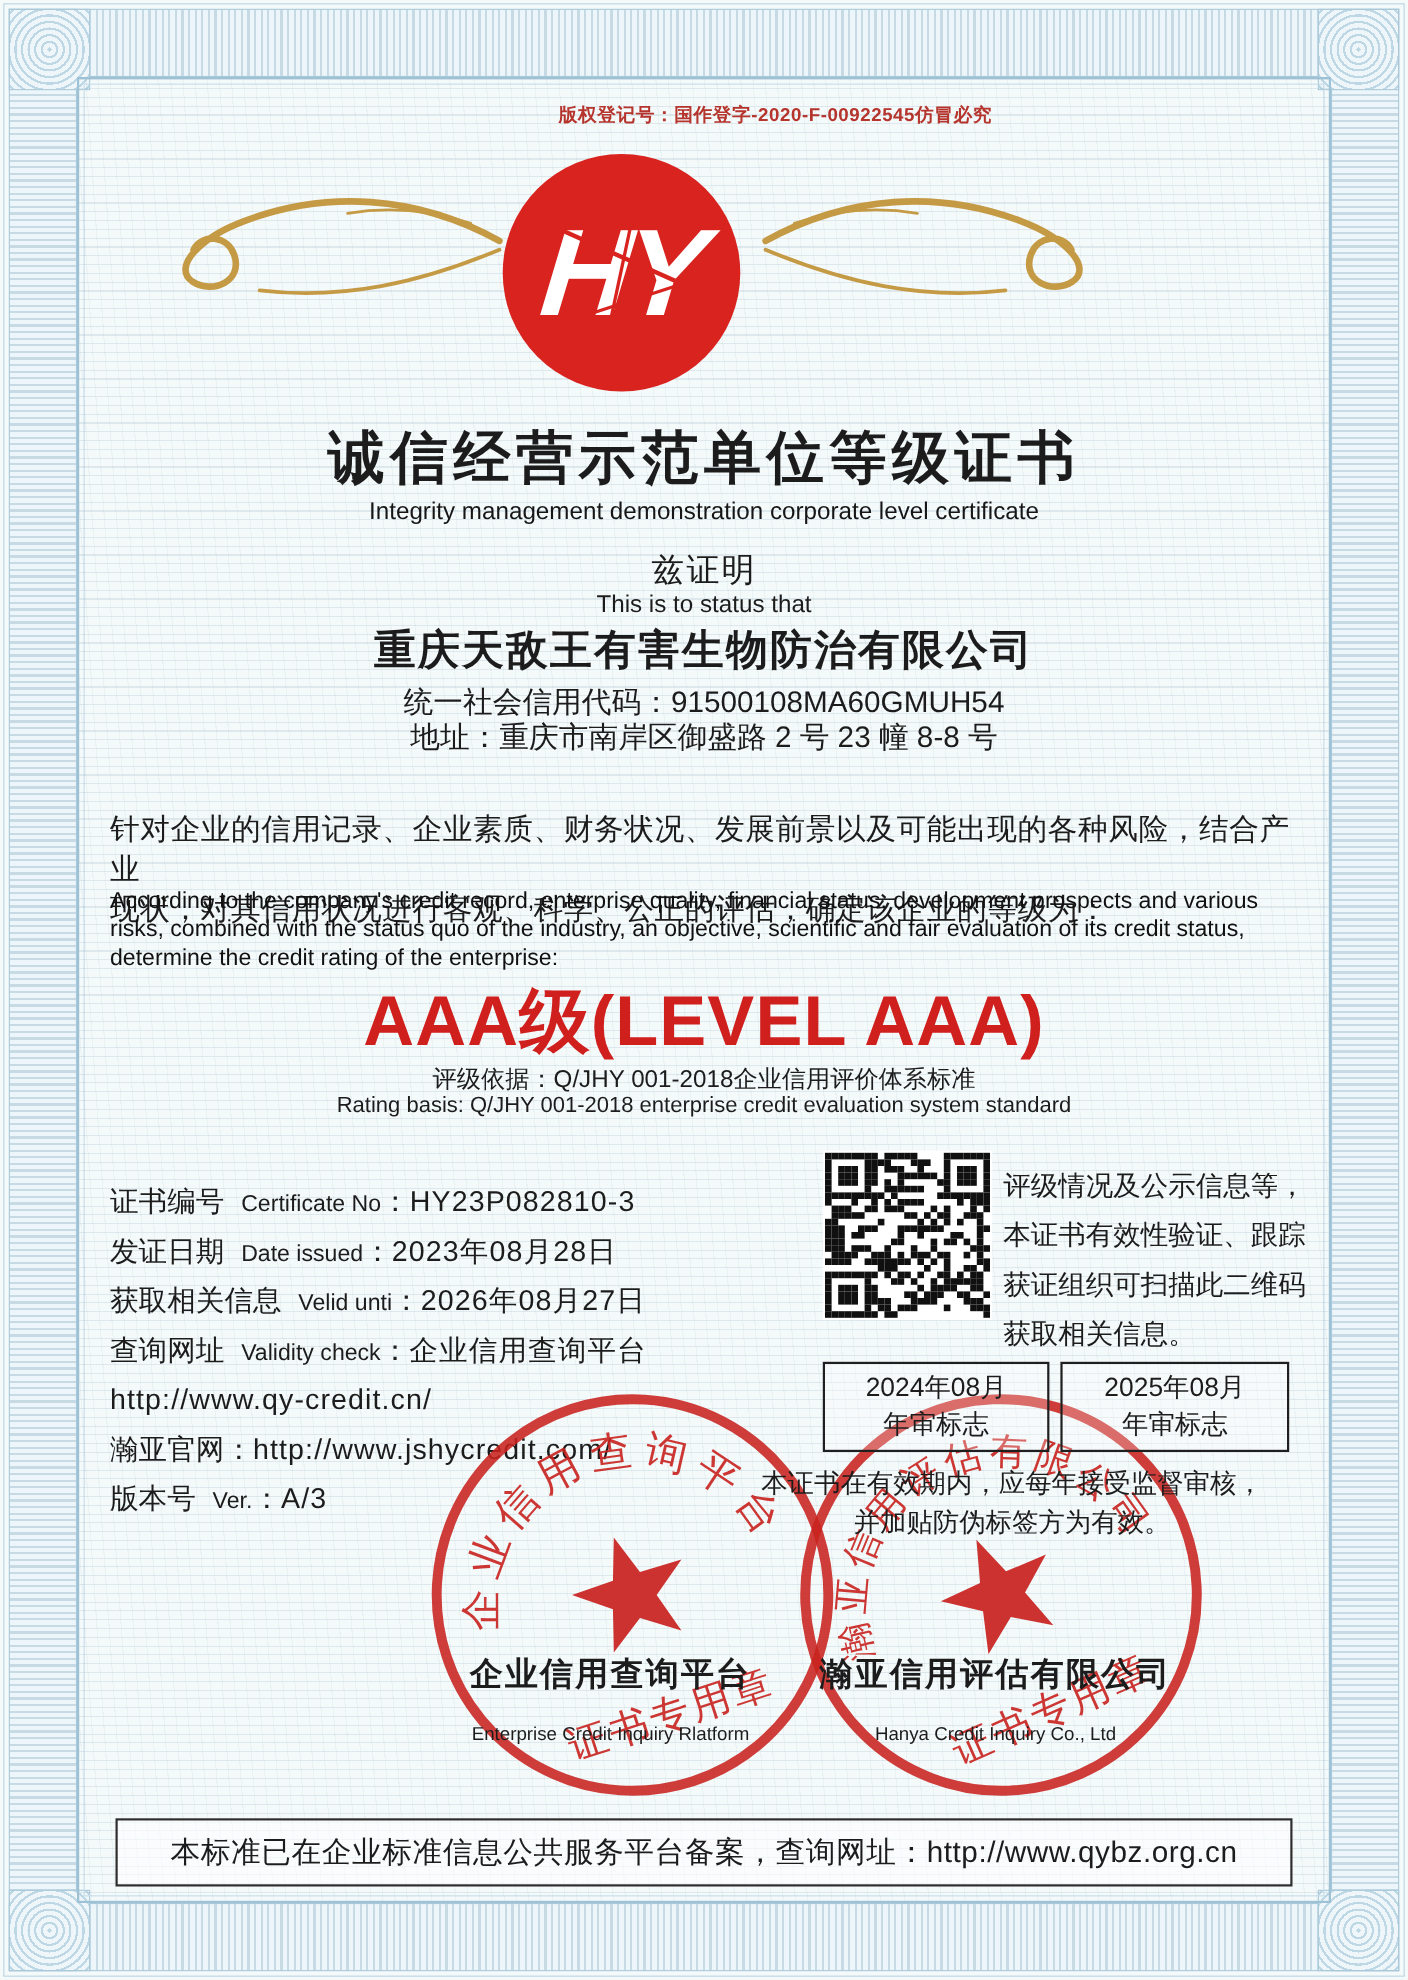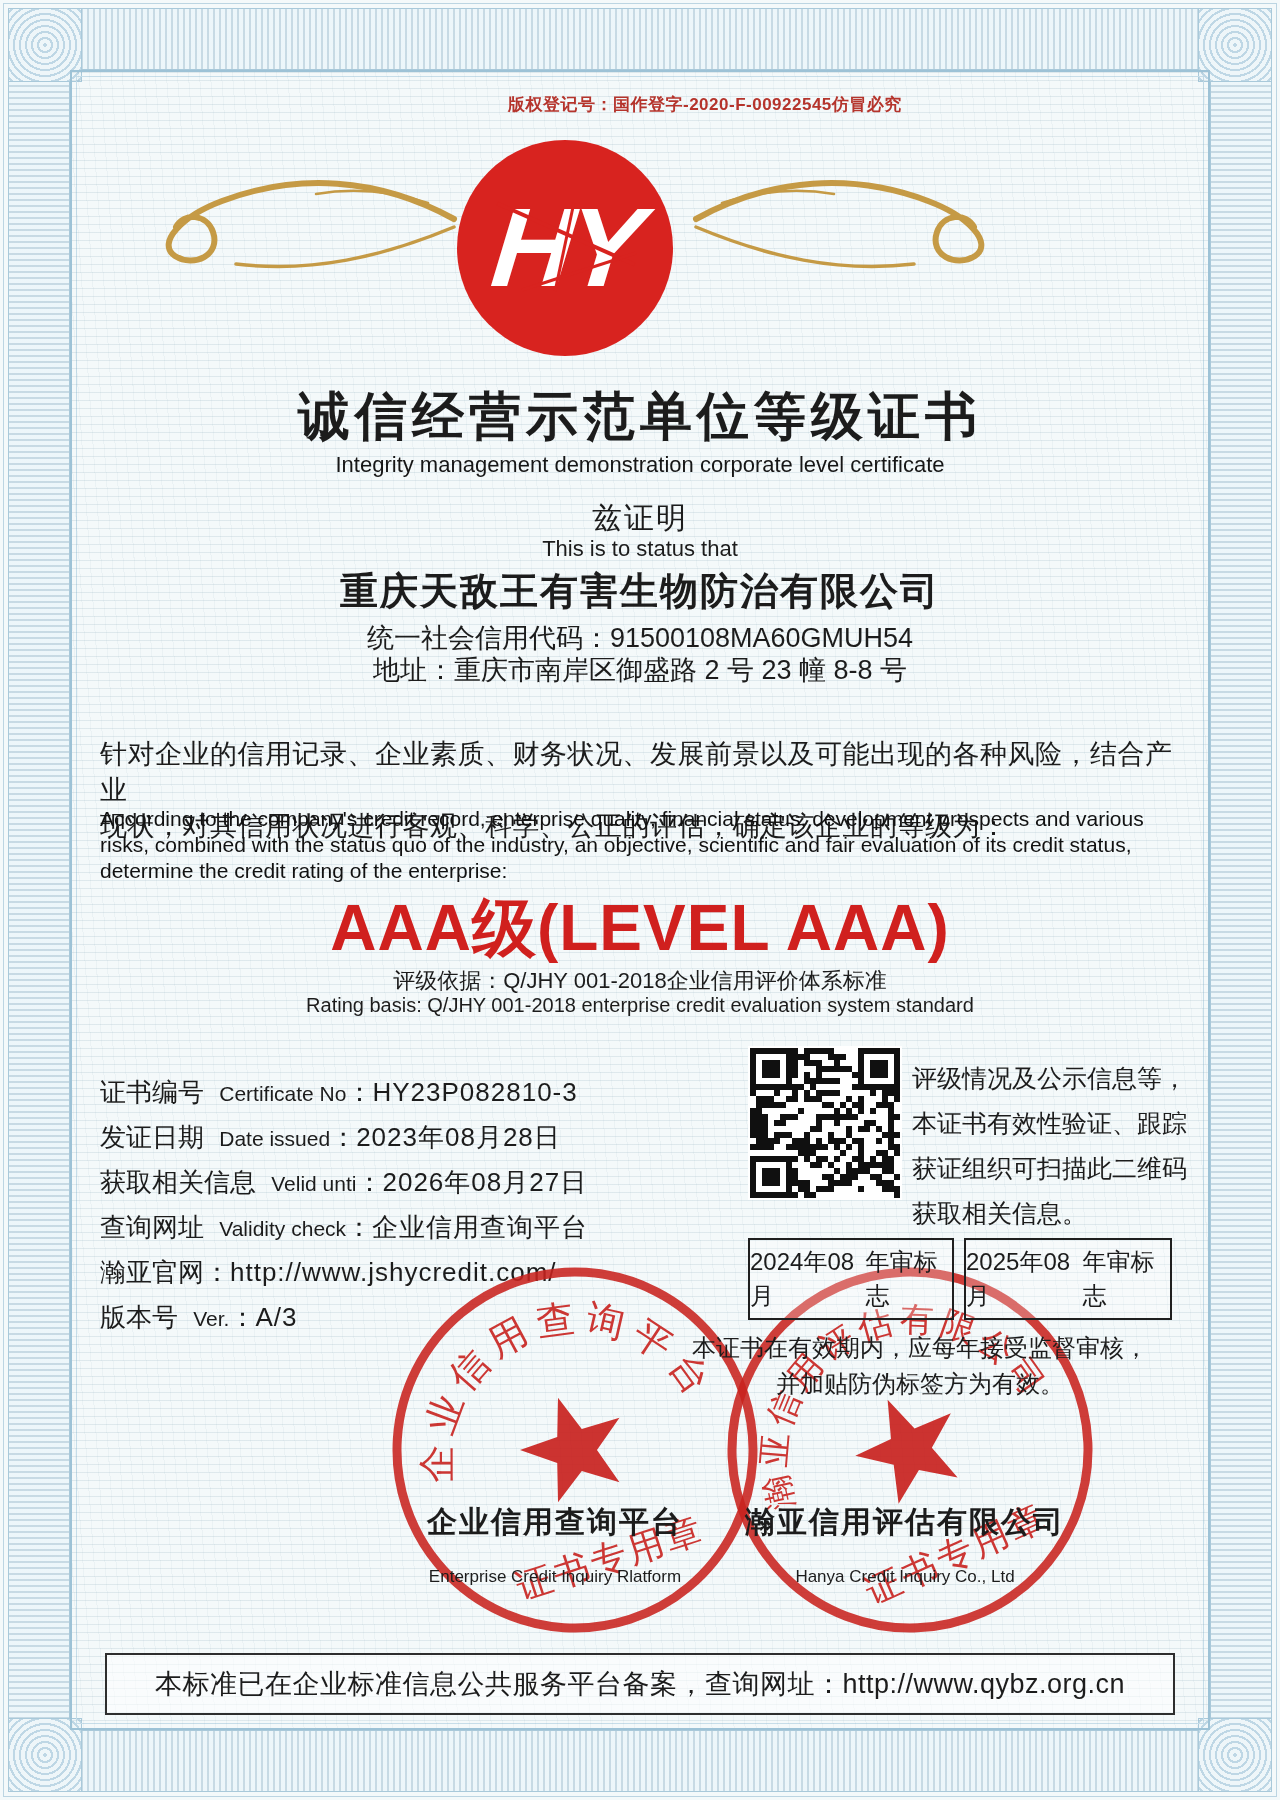--- a/index.html
+++ b/index.html
@@ -65,21 +65,21 @@
   .details{position:absolute;left:100px;top:1070px;width:580px;}
   .details .row{height:45px;line-height:45px;font-size:26px;white-space:nowrap;}
   .details .sub{font-size:21px;margin-left:8px;}
   .details .val{letter-spacing:1px;}
   
   .qr{position:absolute;left:748px;top:1046px;width:154px;height:154px;background:#fff;z-index:2;}
   .qr i{position:absolute;width:6px;height:6px;background:#101010;}
   .qr-note{position:absolute;left:912px;top:1056px;width:280px;font-size:25px;line-height:45px;z-index:2;}
   
   .badge{position:absolute;top:1238px;height:82px;border:2px solid #1f1f1f;box-sizing:border-box;
-    display:flex;flex-direction:row;align-items:center;justify-content:center;z-index:2;background:rgba(255,255,255,.25);}
+    display:flex;flex-direction:column;align-items:center;justify-content:center;z-index:2;background:rgba(255,255,255,.25);}
   .badge.b1{left:748px;width:206px;}
   .badge.b2{left:964px;width:208px;}
   .badge div{font-size:24px;line-height:34px;}
   .validity1{position:absolute;left:650px;top:1332px;width:540px;text-align:center;font-size:24px;z-index:2;}
   .validity2{position:absolute;left:650px;top:1368px;width:540px;text-align:center;font-size:24px;z-index:2;}
   
   .stamp{position:absolute;z-index:1;}
   .stamp.s1{left:385px;top:1260px;transform:rotate(-18deg);}
   .stamp.s2{left:720px;top:1260px;transform:rotate(-24deg);}
   .org{position:absolute;text-align:center;z-index:3;}
@@ -162,20 +162,23 @@
       <span class="lbl">发证日期</span>
       <span class="sub">Date issued</span><span>：</span><span class="val">2023年08月28日</span>
     </div>
     <div class="row">
       <span class="lbl">获取相关信息</span>
       <span class="sub">Velid unti</span><span>：</span><span class="val">2026年08月27日</span>
     </div>
     <div class="row">
       <span class="lbl">查询网址</span>
       <span class="sub">Validity check</span><span>：</span><span class="val">企业信用查询平台</span>
+    </div>
+    <div class="row">
+      <span class="val">http://www.qy-credit.cn/</span>
     </div>
     <div class="row">
       <span class="lbl">瀚亚官网</span><span>：</span><span class="val">http://www.jshycredit.com/</span>
     </div>
     <div class="row">
       <span class="lbl">版本号</span>
       <span class="sub">Ver.</span><span>：</span><span class="val">A/3</span>
     </div>
   </div>
 

